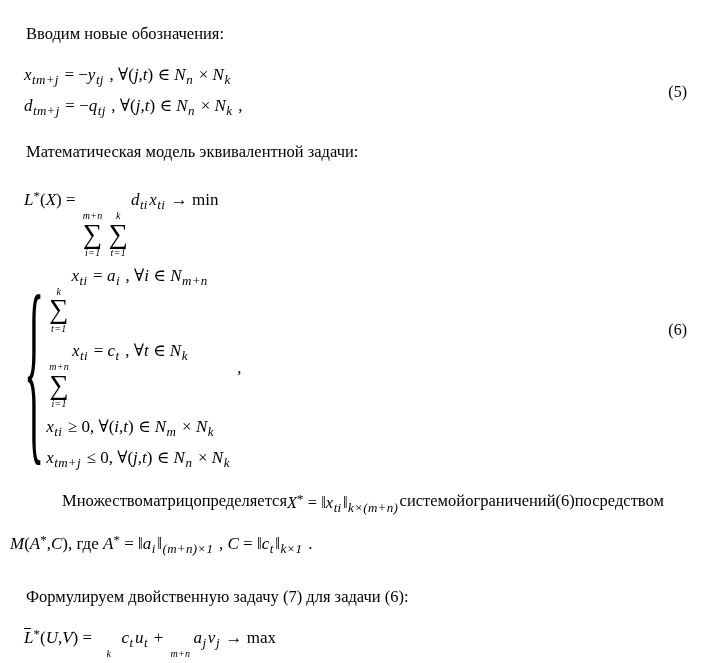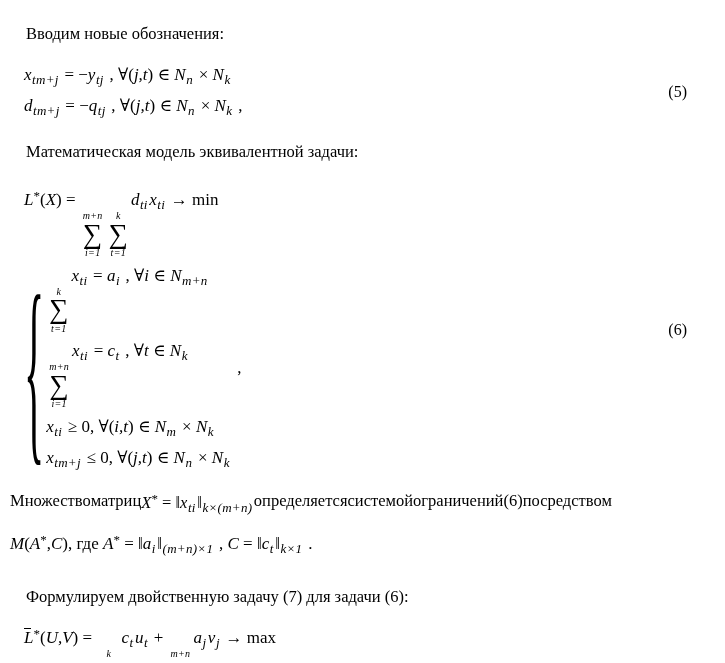--- a/index.html
+++ b/index.html
@@ -33,21 +33,21 @@
 
   .bar{display:inline-block;position:relative;font-style:italic;}
   .bar::after{content:"";position:absolute;left:0;right:2px;top:1px;border-top:1.4px solid #000;}
 
   .sysrow{display:flex;align-items:center;}
   .brace{display:inline-block;font-weight:400;line-height:0;transform-origin:center;margin-right:2px;}
   .sys4 .brace{font-size:42px;transform:scaleY(4.9);}
   .syscomma{align-self:center;margin-left:6px;font-size:17px;}
 
   .para{margin:16px 6px 0 0;}
-  .jline{display:flex;justify-content:flex-start;width:706px;font-size:16.5px;}
+  .jline{display:flex;justify-content:center;width:706px;font-size:16.5px;}
   .jline .chunk{white-space:nowrap;}
   .pline{margin-top:13px;padding:0;}
 </style>
 </head>
 <body>
 
 <div class="page">
 
   <p class="text">Вводим новые обозначения:</p>
 
@@ -93,22 +93,22 @@
         <span class="syscomma">,</span>
       </div>
     </div>
     <span class="eqlabel">(6)</span>
   </div>
 
   <div class="para">
     <div class="jline">
         <span class="chunk">Множество</span>
         <span class="chunk">матриц</span>
+        <span class="chunk">определяется</span>
         <span class="chunk"><span class="vi">X</span><span class="tp">*</span><span class="vr"> = ‖</span><span class="vi">x</span><span class="ts">ti</span><span class="vr">‖</span><span class="ts">k×(m+n)</span></span>
-        <span class="chunk">определяется</span>
         <span class="chunk">системой</span>
         <span class="chunk">ограничений</span>
         <span class="chunk">(6)</span>
         <span class="chunk">посредством</span>
       </div>
     <div class="eqcol pline">
         <div class="eline"><span class="vi">M</span><span class="vr">(</span><span class="vi">A</span><span class="tp">*</span><span class="vr">,</span><span class="vi">C</span><span class="vr">), где </span><span class="vi">A</span><span class="tp">*</span><span class="vr"> = ‖</span><span class="vi">a</span><span class="ts">i</span><span class="vr">‖</span><span class="ts">(m+n)×1</span><span class="vr"> , </span><span class="vi">C</span><span class="vr"> = ‖</span><span class="vi">c</span><span class="ts">t</span><span class="vr">‖</span><span class="ts">k×1</span><span class="vr"> .</span></div>
       </div>
   </div>
 

